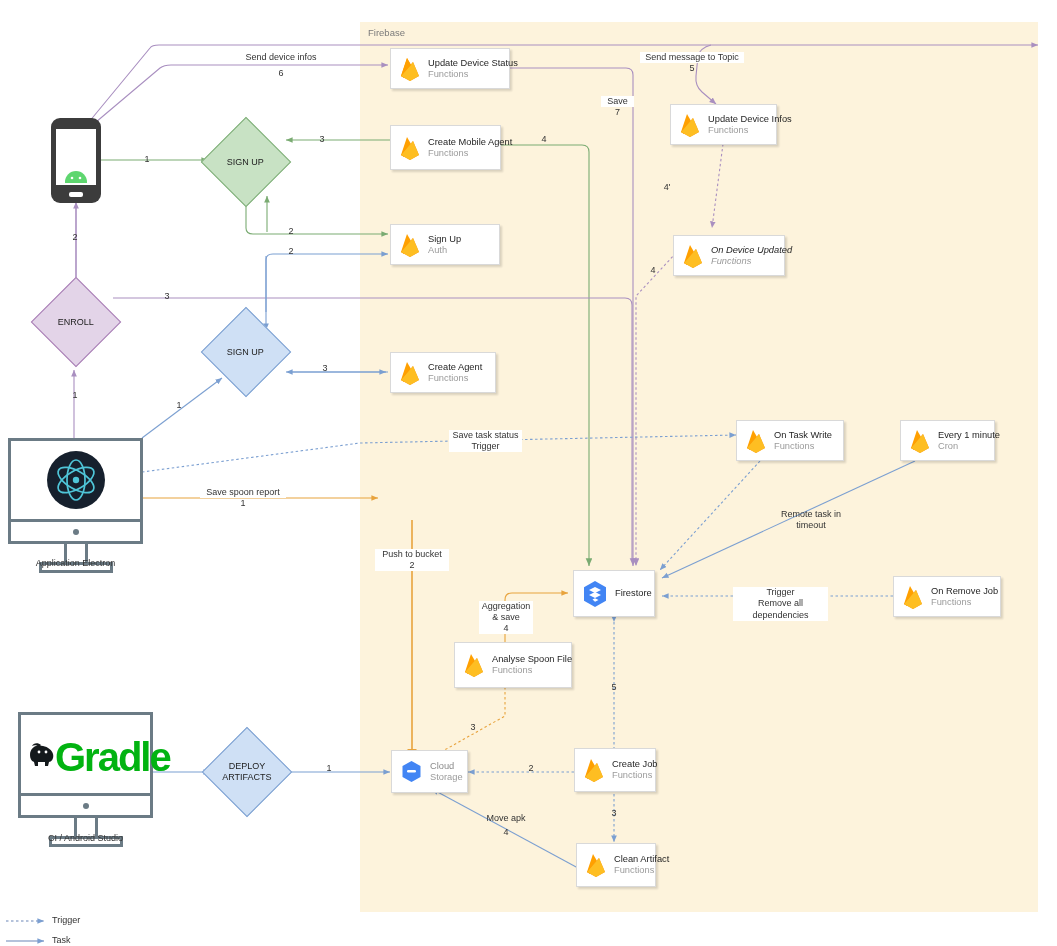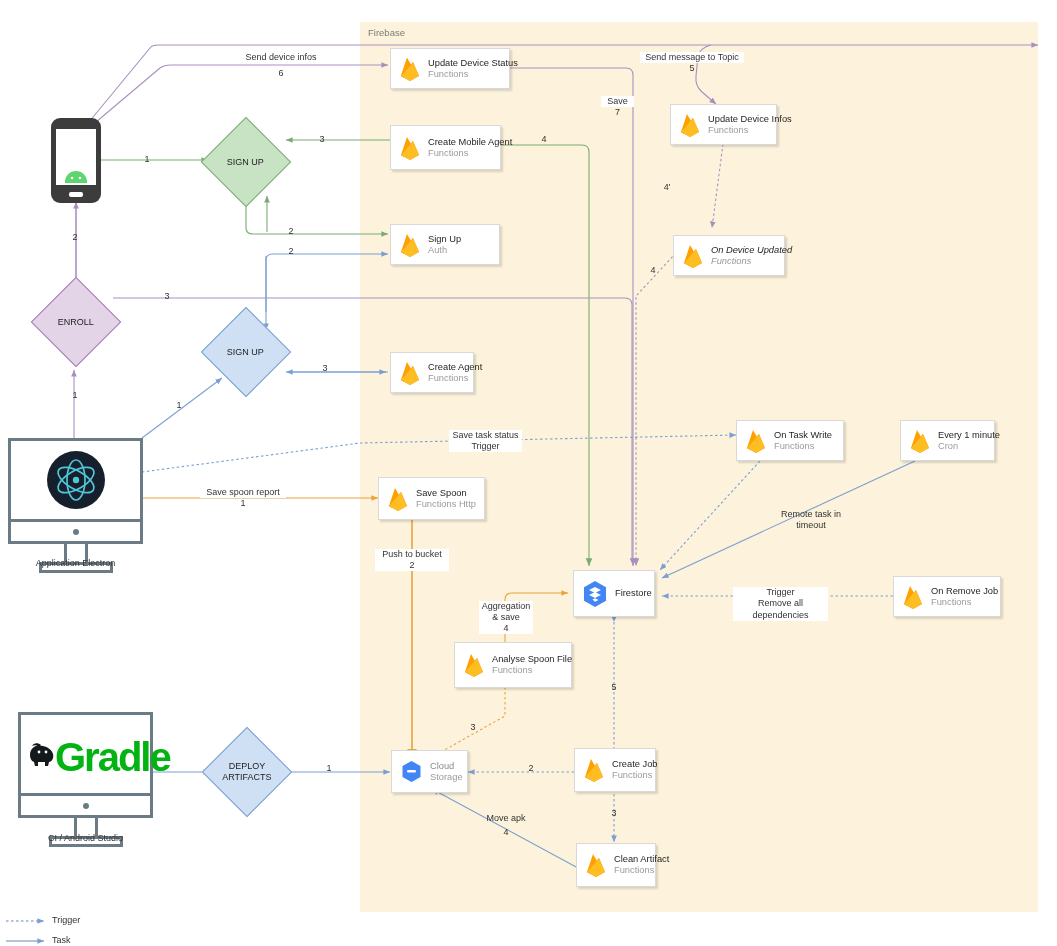--- a/index.html
+++ b/index.html
@@ -441,21 +441,21 @@
       <path d="M3,20 L9,2 L13,9 L6,22 z" fill="#ffa000"></path>
       <path d="M3,20 L15,6 L21,20 L12,25 z" fill="#f57c00"></path>
       <path d="M3,20 L12,25 L21,20 L15,6 z" fill="#ffca28" opacity="0.85"></path>
     </svg>
     <div class="txt">
       <div class="title">On Device Updated</div>
       <div class="sub">Functions</div>
     </div>
   </div>
 
-  <div class="node" style="left:390px; top:352px; width:84px; height:41px;">
+  <div class="node" style="left:390px; top:352px; width:106px; height:41px;">
     <svg class="ico" width="24" height="26" viewBox="0 0 24 26">
       <path d="M3,20 L9,2 L13,9 L6,22 z" fill="#ffa000"></path>
       <path d="M3,20 L15,6 L21,20 L12,25 z" fill="#f57c00"></path>
       <path d="M3,20 L12,25 L21,20 L15,6 z" fill="#ffca28" opacity="0.85"></path>
     </svg>
     <div class="txt">
       <div class="title">Create Agent</div>
       <div class="sub">Functions</div>
     </div>
   </div>
@@ -477,31 +477,20 @@
       <path d="M3,20 L9,2 L13,9 L6,22 z" fill="#ffa000"></path>
       <path d="M3,20 L15,6 L21,20 L12,25 z" fill="#f57c00"></path>
       <path d="M3,20 L12,25 L21,20 L15,6 z" fill="#ffca28" opacity="0.85"></path>
     </svg>
     <div class="txt">
       <div class="title">Every 1 minute</div>
       <div class="sub">Cron</div>
     </div>
   </div>
 
-  <div class="node" style="left:378px; top:477px; width:107px; height:43px;">
-    <svg class="ico" width="24" height="26" viewBox="0 0 24 26">
-      <path d="M3,20 L9,2 L13,9 L6,22 z" fill="#ffa000"></path>
-      <path d="M3,20 L15,6 L21,20 L12,25 z" fill="#f57c00"></path>
-      <path d="M3,20 L12,25 L21,20 L15,6 z" fill="#ffca28" opacity="0.85"></path>
-    </svg>
-    <div class="txt">
-      <div class="title">Save Spoon</div>
-      <div class="sub">Functions Http</div>
-    </div>
-  </div>
 
   <div class="node" style="left:573px; top:570px; width:82px; height:47px;">
     <svg class="ico" width="28" height="28" viewBox="0 0 28 28">
       <path d="M14,1 L25,7.2 L25,20.8 L14,27 L3,20.8 L3,7.2 z" fill="#4285f4"></path>
       <g fill="#ffffff">
         <path d="M8,10 L14,7 L20,10 L14,13 z"></path>
         <path d="M8,15 L14,12 L20,15 L14,18 z"></path>
         <path d="M11.5,19.5 L14,18.2 L17.5,20 L14,21.8 z"></path>
       </g>
     </svg>

